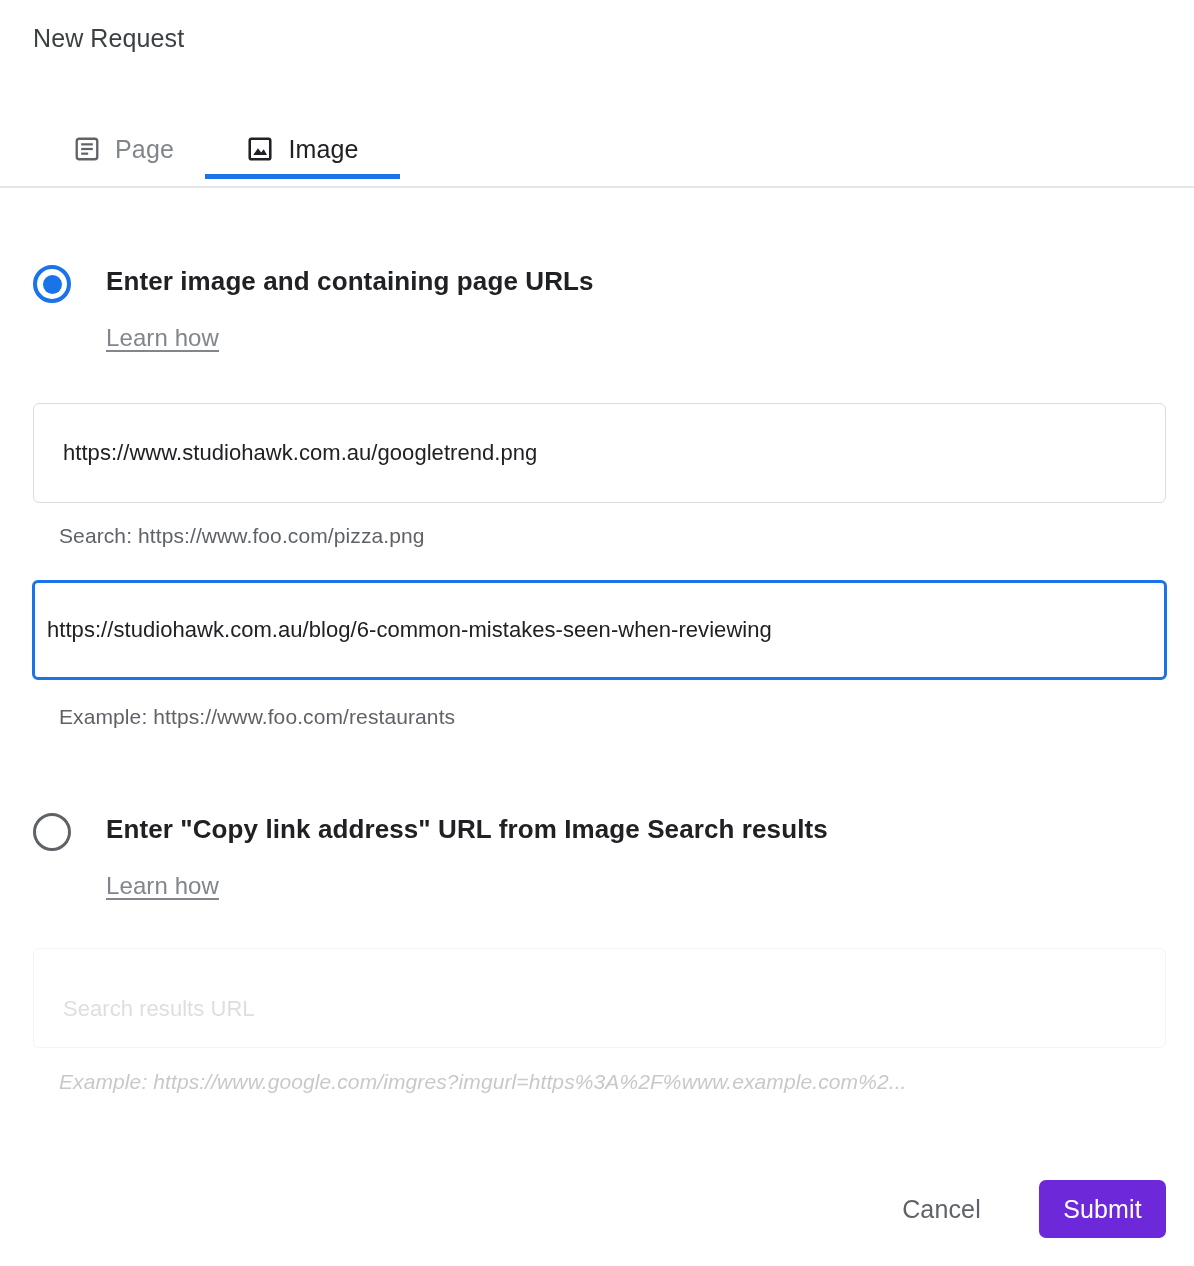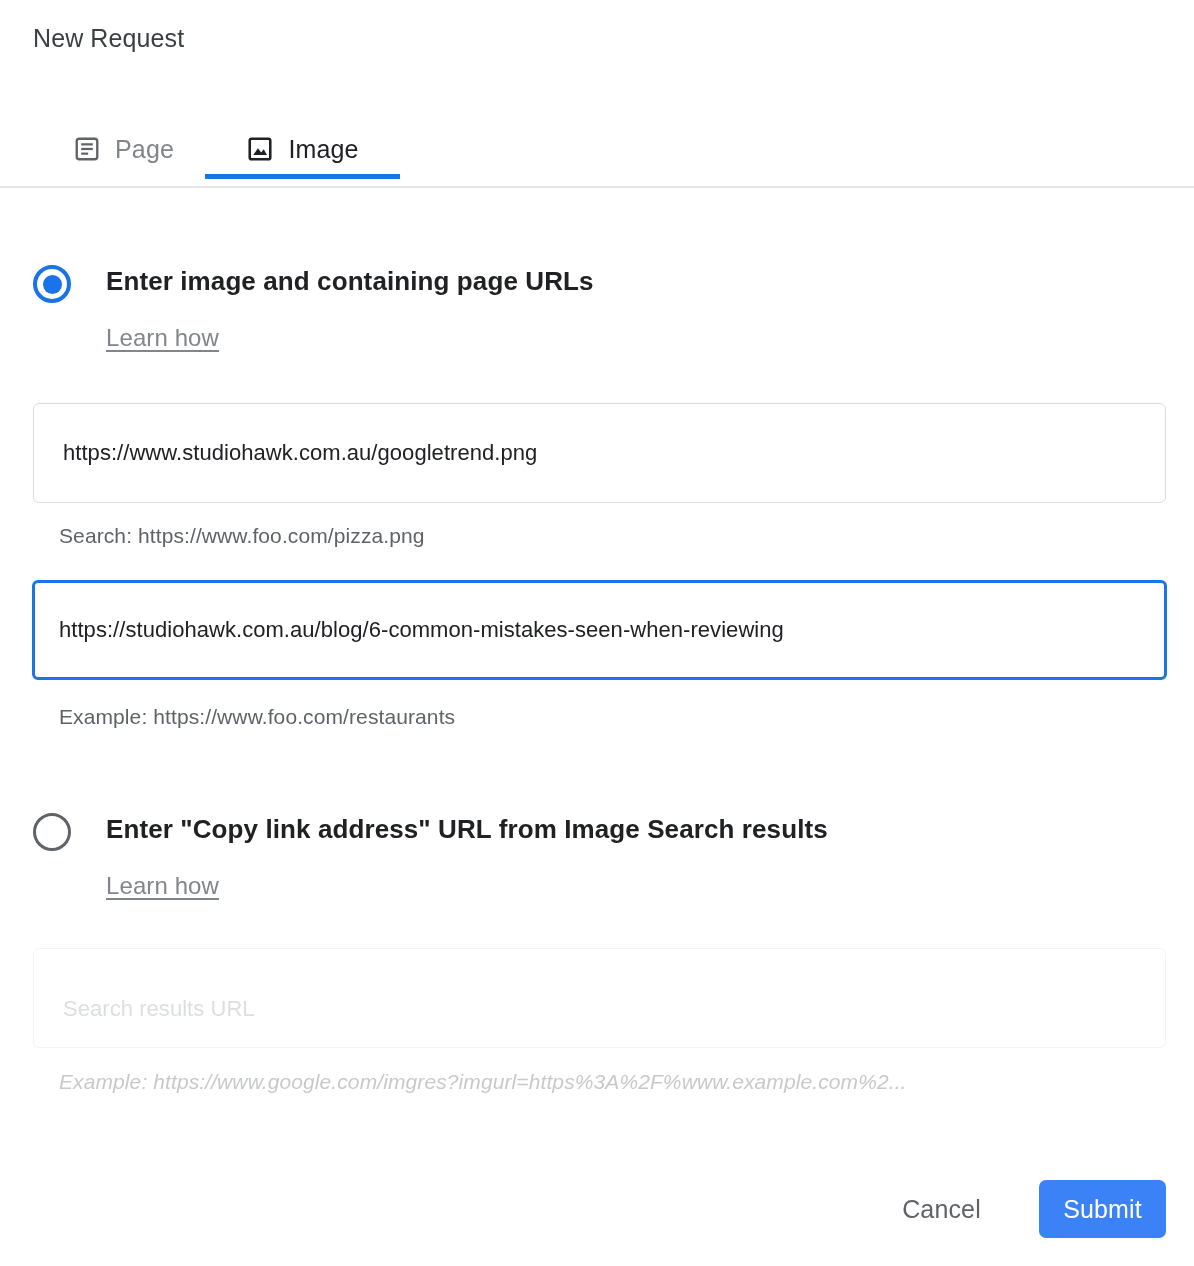--- a/index.html
+++ b/index.html
@@ -160,21 +160,21 @@
   }
   .field-text {
     padding-left: 29px;
     font-size: 22px;
     color: #202124;
     letter-spacing: 0.05px;
     white-space: nowrap;
     overflow: hidden;
   }
   .field.focused .field-text {
-    padding-left: 24px;
+    padding-left: 12px;
   }
   .field-text.placeholder {
     color: #9aa0a6;
     margin-top: 22px;
   }
   .field-hint {
     position: absolute;
     left: 59px;
     font-size: 21px;
     color: #5f6368;
@@ -206,21 +206,21 @@
     left: 1039px;
     top: 1180px;
     width: 127px;
     height: 58px;
     display: flex;
     align-items: center;
     justify-content: center;
     font-size: 25px;
     color: #ffffff;
     letter-spacing: 0.15px;
-    background: #3b82f6;
+    background: #6d28d9;
     border: none;
     border-radius: 7px;
     cursor: pointer;
     font-family: inherit;
   }
 </style>
 </head>
 <body>
 
 <div class="dialog-title">New Request</div>

